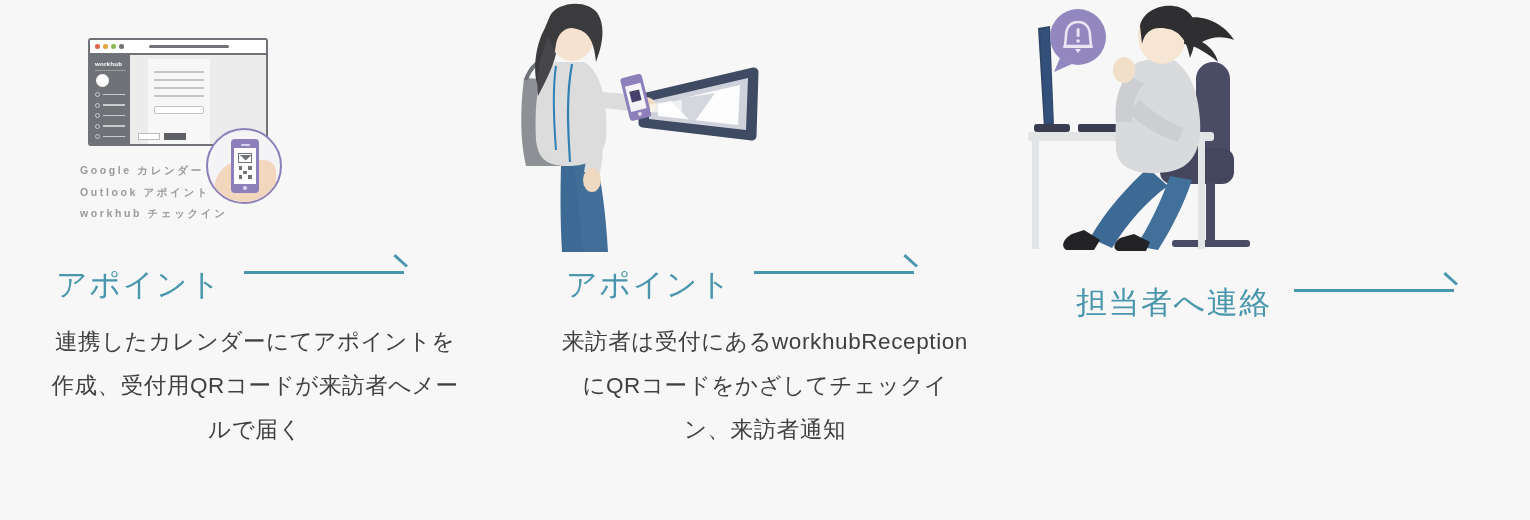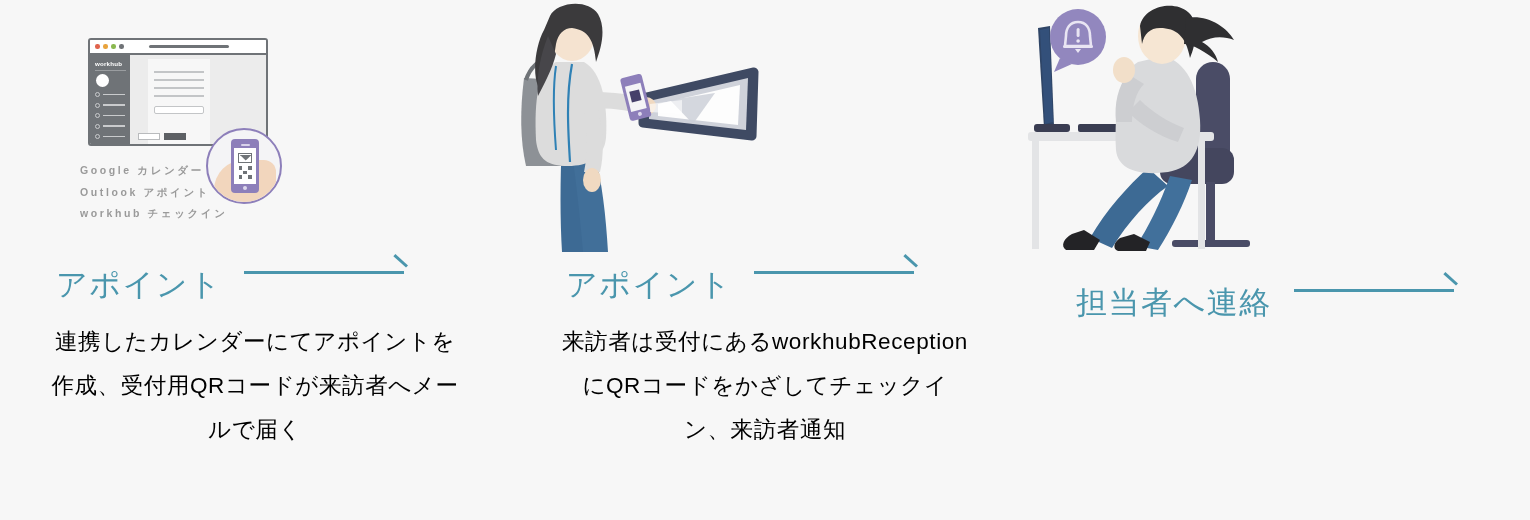--- a/index.html
+++ b/index.html
@@ -52,21 +52,21 @@
     position: absolute;
     left: 146px; top: 0px;
     width: 17px; height: 3px;
     background: #4a96ad;
     transform: rotate(42deg);
     transform-origin: right center;
   }
   .body-text {
     width: 410px;
     margin-top: 20px;
-    color: #000000;
+    color: #404040;
     font-size: 22.5px;
     line-height: 1.95;
     text-align: center;
     letter-spacing: 0.6px;
   }
 
   
   .browser {
     position: absolute; left: 88px; top: 38px;
     width: 180px; height: 108px;

